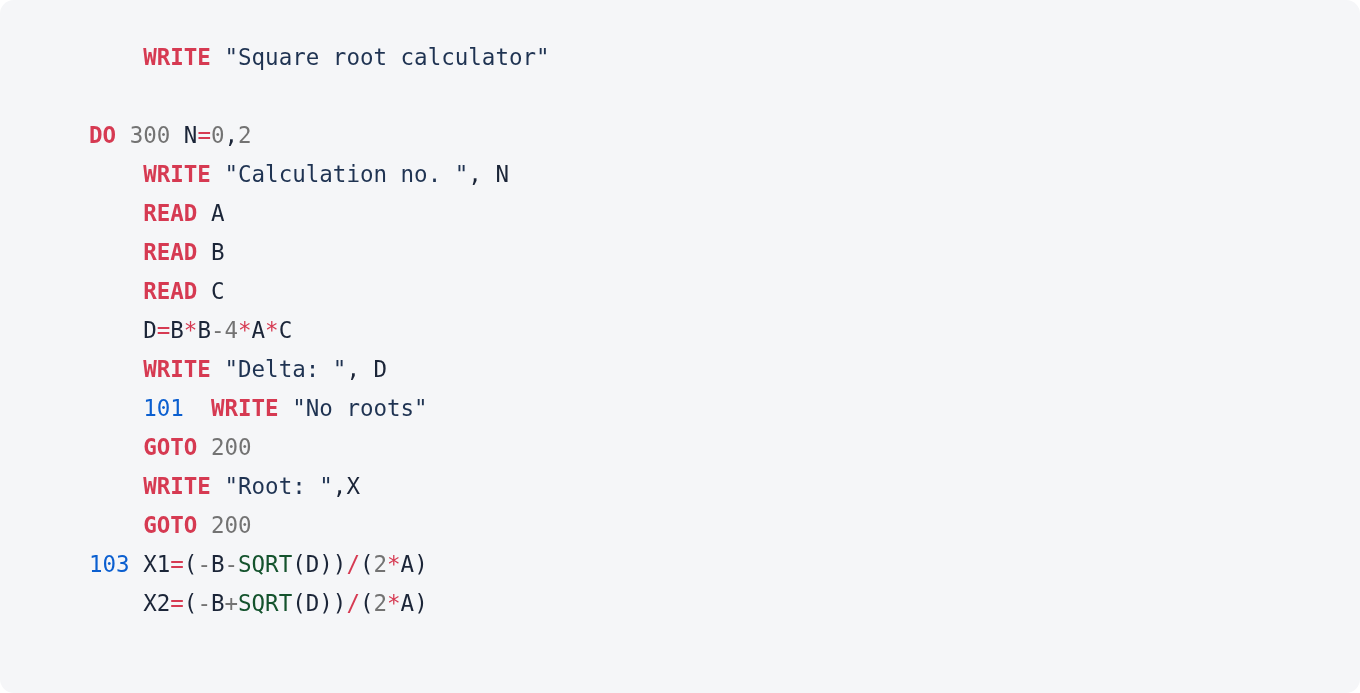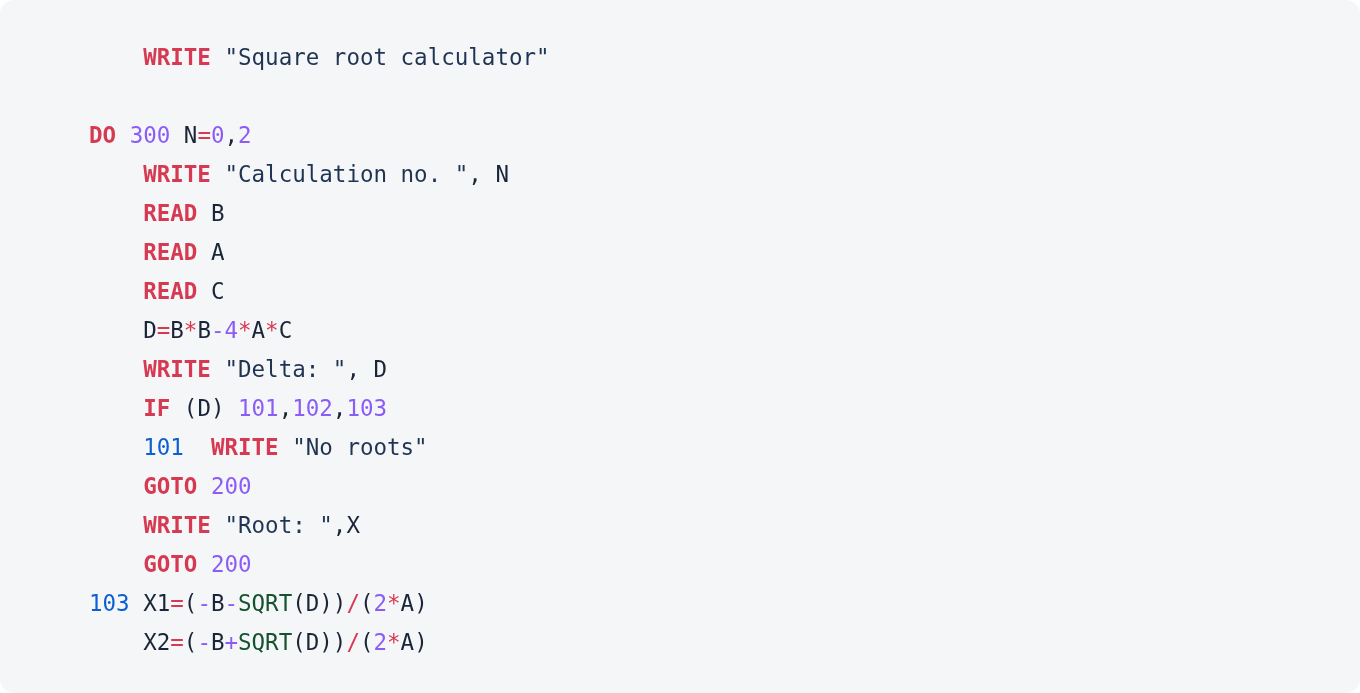--- a/index.html
+++ b/index.html
@@ -36,42 +36,41 @@
     line-height: 39px;
     font-size: 22.5px;
     letter-spacing: 0px;
     white-space: pre;
     font-family: "DejaVu Sans Mono", "Liberation Mono", monospace;
   }
   .tok { white-space: pre; }
   .t-kw   { color: #d63a52; font-weight: bold; }
   .t-fn   { color: #14532d; }
   .t-op   { color: #d63a52; }
-  .t-num  { color: #8b5cf6; }
+  .t-num  { color: #737373; }
   .t-lbl  { color: #0b5fd0; }
   .t-str  { color: #1f3352; }
   .t-id   { color: #1b2538; }
   .t-pun  { color: #1b2538; }
   .t-plain{ color: #1b2538; }
 </style>
 </head>
 <body>
 
 <div id="code-block">
   <div class="code-lines">
       <div class="code-line"><span class="tok t-plain">    </span><span class="tok t-kw">WRITE</span><span class="tok t-plain"> </span><span class="tok t-str">"Square root calculator"</span></div>
       <div class="code-line">&nbsp;</div>
       <div class="code-line"><span class="tok t-kw">DO</span><span class="tok t-plain"> </span><span class="tok t-num">300</span><span class="tok t-plain"> </span><span class="tok t-id">N</span><span class="tok t-op">=</span><span class="tok t-num">0</span><span class="tok t-pun">,</span><span class="tok t-num">2</span></div>
       <div class="code-line"><span class="tok t-plain">    </span><span class="tok t-kw">WRITE</span><span class="tok t-plain"> </span><span class="tok t-str">"Calculation no. "</span><span class="tok t-pun">, </span><span class="tok t-id">N</span></div>
+      <div class="code-line"><span class="tok t-plain">    </span><span class="tok t-kw">READ</span><span class="tok t-plain"> </span><span class="tok t-id">A</span></div>
       <div class="code-line"><span class="tok t-plain">    </span><span class="tok t-kw">READ</span><span class="tok t-plain"> </span><span class="tok t-id">B</span></div>
-      <div class="code-line"><span class="tok t-plain">    </span><span class="tok t-kw">READ</span><span class="tok t-plain"> </span><span class="tok t-id">A</span></div>
       <div class="code-line"><span class="tok t-plain">    </span><span class="tok t-kw">READ</span><span class="tok t-plain"> </span><span class="tok t-id">C</span></div>
       <div class="code-line"><span class="tok t-plain">    </span><span class="tok t-id">D</span><span class="tok t-op">=</span><span class="tok t-id">B</span><span class="tok t-op">*</span><span class="tok t-id">B</span><span class="tok t-num">-</span><span class="tok t-num">4</span><span class="tok t-op">*</span><span class="tok t-id">A</span><span class="tok t-op">*</span><span class="tok t-id">C</span></div>
       <div class="code-line"><span class="tok t-plain">    </span><span class="tok t-kw">WRITE</span><span class="tok t-plain"> </span><span class="tok t-str">"Delta: "</span><span class="tok t-pun">, </span><span class="tok t-id">D</span></div>
-      <div class="code-line"><span class="tok t-plain">    </span><span class="tok t-kw">IF</span><span class="tok t-pun"> (</span><span class="tok t-id">D</span><span class="tok t-pun">) </span><span class="tok t-num">101</span><span class="tok t-pun">,</span><span class="tok t-num">102</span><span class="tok t-pun">,</span><span class="tok t-num">103</span></div>
       <div class="code-line"><span class="tok t-plain">    </span><span class="tok t-lbl">101</span><span class="tok t-plain">  </span><span class="tok t-kw">WRITE</span><span class="tok t-plain"> </span><span class="tok t-str">"No roots"</span></div>
       <div class="code-line"><span class="tok t-plain">    </span><span class="tok t-kw">GOTO</span><span class="tok t-plain"> </span><span class="tok t-num">200</span></div>
       <div class="code-line"><span class="tok t-plain">    </span><span class="tok t-kw">WRITE</span><span class="tok t-plain"> </span><span class="tok t-str">"Root: "</span><span class="tok t-pun">,</span><span class="tok t-id">X</span></div>
       <div class="code-line"><span class="tok t-plain">    </span><span class="tok t-kw">GOTO</span><span class="tok t-plain"> </span><span class="tok t-num">200</span></div>
       <div class="code-line"><span class="tok t-lbl">103</span><span class="tok t-plain"> </span><span class="tok t-id">X1</span><span class="tok t-op">=</span><span class="tok t-pun">(</span><span class="tok t-num">-</span><span class="tok t-id">B</span><span class="tok t-num">-</span><span class="tok t-fn">SQRT</span><span class="tok t-pun">(</span><span class="tok t-id">D</span><span class="tok t-pun">))</span><span class="tok t-op">/</span><span class="tok t-pun">(</span><span class="tok t-num">2</span><span class="tok t-op">*</span><span class="tok t-id">A</span><span class="tok t-pun">)</span></div>
       <div class="code-line"><span class="tok t-plain">    </span><span class="tok t-id">X2</span><span class="tok t-op">=</span><span class="tok t-pun">(</span><span class="tok t-num">-</span><span class="tok t-id">B</span><span class="tok t-num">+</span><span class="tok t-fn">SQRT</span><span class="tok t-pun">(</span><span class="tok t-id">D</span><span class="tok t-pun">))</span><span class="tok t-op">/</span><span class="tok t-pun">(</span><span class="tok t-num">2</span><span class="tok t-op">*</span><span class="tok t-id">A</span><span class="tok t-pun">)</span></div>
     </div>
 </div>
 
 </body></html>

